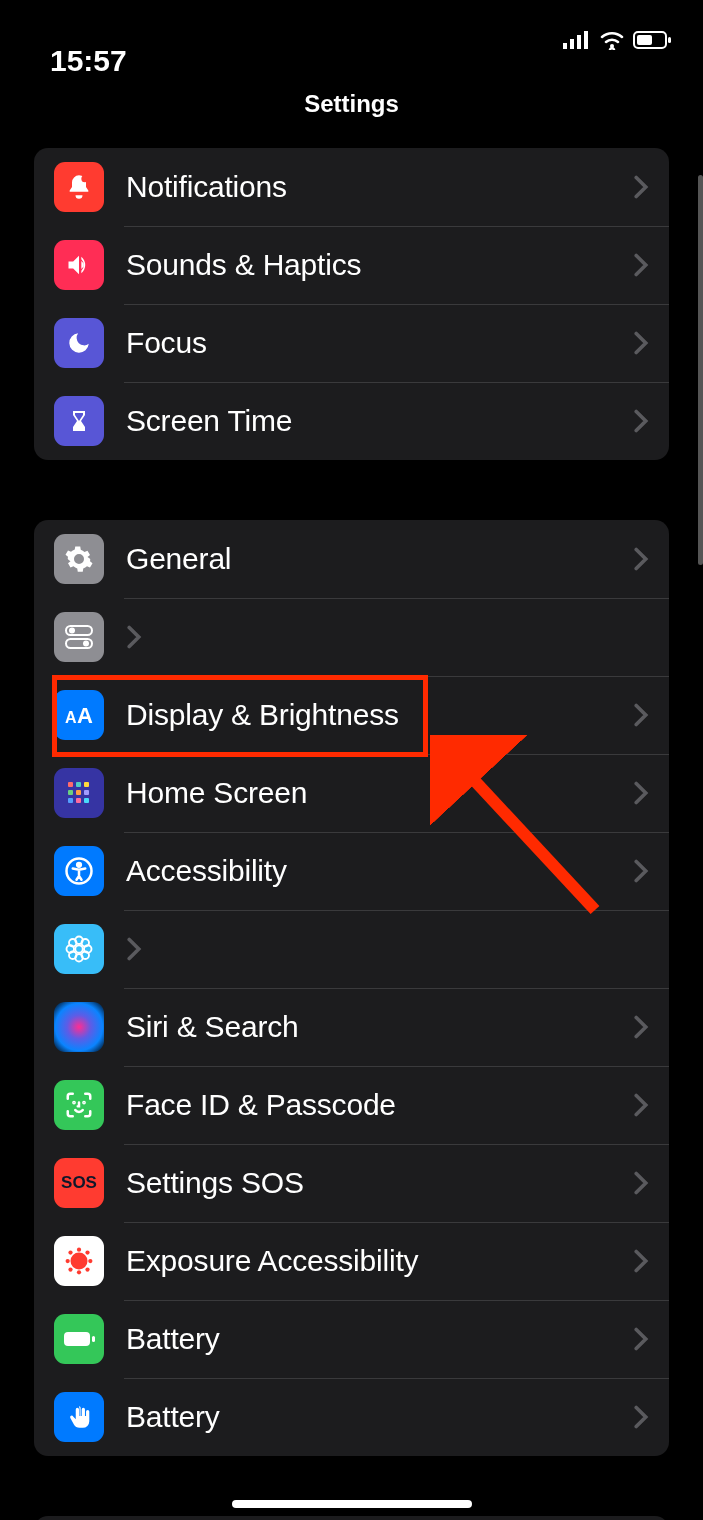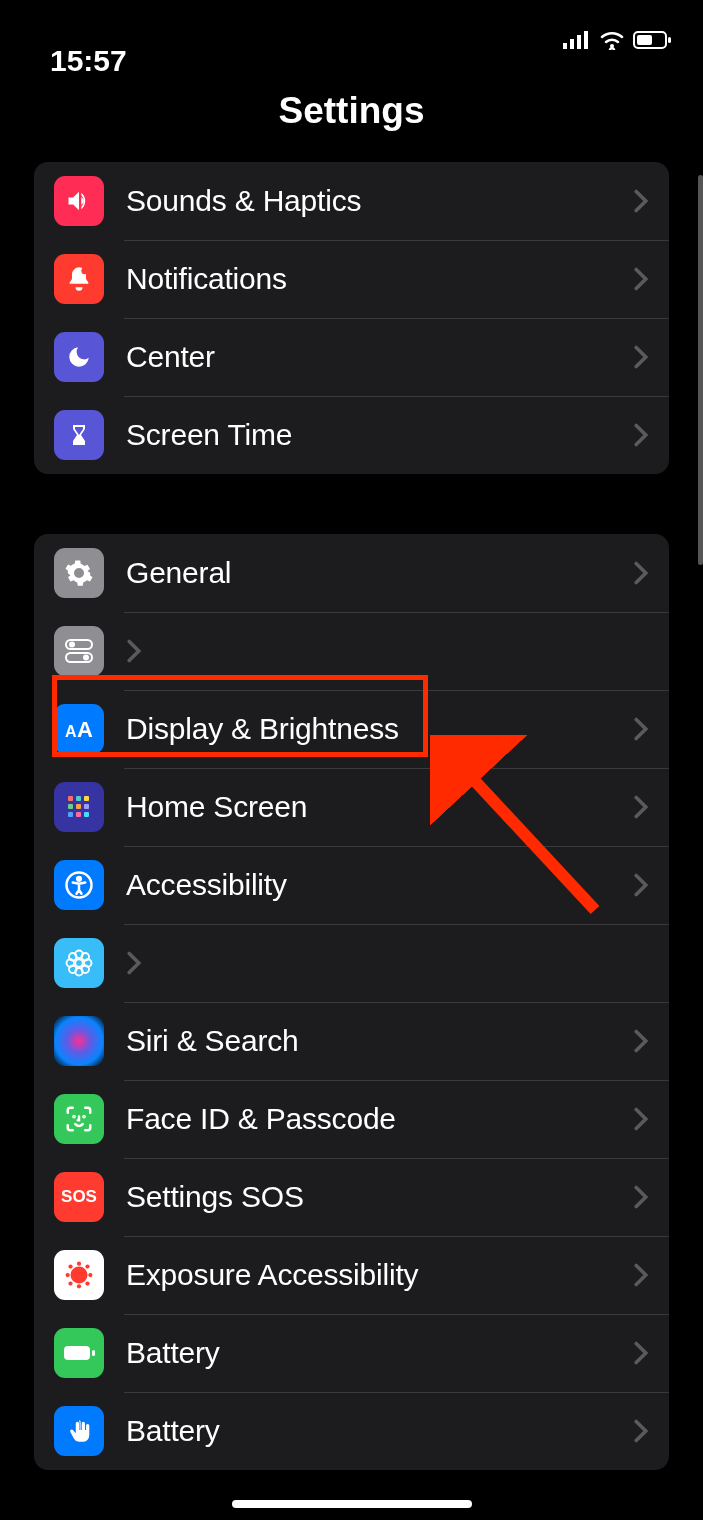--- a/index.html
+++ b/index.html
@@ -27,21 +27,21 @@
   .status-icons {
     display: flex;
     align-items: center;
     gap: 8px;
   }
   .header {
     text-align: center;
     padding: 20px 0 30px;
   }
   .header-title {
-    font-size: 37px;
+    font-size: 24px;
     font-weight: 600;
   }
   .content {
     padding: 0 34px;
   }
   .group {
     background: #1c1c1e;
     border-radius: 14px;
     overflow: hidden;
     margin-bottom: 60px;
@@ -150,49 +150,49 @@
 </div>
 
 <div class="header">
   <div class="header-title">Settings</div>
 </div>
 
 <div class="content">
 
   <div class="group">
     <div class="row">
-      <div class="icon-box" style="background:#ff2d55">
-        <svg width="28" height="28" viewBox="0 0 24 24" fill="#fff">
-            <path d="M3 9v6h4l5 5V4L7 9H3zm13 3a4 4 0 0 0-2-3.5v7a4 4 0 0 0 2-3.5zm-2-7v2a7 7 0 0 1 0 10v2a9 9 0 0 0 0-14z"></path>
-          </svg>
-      </div>
-      <div class="row-label">Sounds &amp; Haptics</div>
-      <svg class="chevron" width="16" height="24" viewBox="0 0 12 20">
-          <path d="M2 2l8 8-8 8" stroke="currentColor" stroke-width="3" fill="none" stroke-linecap="round"></path>
-        </svg>
-    </div>
-    <div class="row">
       <div class="icon-box" style="background:#ff3b30">
         <svg width="28" height="28" viewBox="0 0 24 24" fill="#fff">
             <path d="M12 2a6 6 0 0 0-6 6v4l-2 3v1h16v-1l-2-3V8a6 6 0 0 0-6-6zm0 20a3 3 0 0 0 3-3H9a3 3 0 0 0 3 3z"></path>
             <circle cx="17" cy="5" r="3" fill="#ff3b30" stroke="#fff" stroke-width="0"></circle>
           </svg>
       </div>
       <div class="row-label">Notifications</div>
       <svg class="chevron" width="16" height="24" viewBox="0 0 12 20">
           <path d="M2 2l8 8-8 8" stroke="currentColor" stroke-width="3" fill="none" stroke-linecap="round"></path>
         </svg>
     </div>
     <div class="row">
+      <div class="icon-box" style="background:#ff2d55">
+        <svg width="28" height="28" viewBox="0 0 24 24" fill="#fff">
+            <path d="M3 9v6h4l5 5V4L7 9H3zm13 3a4 4 0 0 0-2-3.5v7a4 4 0 0 0 2-3.5zm-2-7v2a7 7 0 0 1 0 10v2a9 9 0 0 0 0-14z"></path>
+          </svg>
+      </div>
+      <div class="row-label">Sounds &amp; Haptics</div>
+      <svg class="chevron" width="16" height="24" viewBox="0 0 12 20">
+          <path d="M2 2l8 8-8 8" stroke="currentColor" stroke-width="3" fill="none" stroke-linecap="round"></path>
+        </svg>
+    </div>
+    <div class="row">
       <div class="icon-box" style="background:#5856d6">
         <svg width="26" height="26" viewBox="0 0 24 24" fill="#fff">
             <path d="M21 12.8A9 9 0 1 1 11.2 3a7 7 0 0 0 9.8 9.8z"></path>
           </svg>
       </div>
-      <div class="row-label">Center</div>
+      <div class="row-label">Focus</div>
       <svg class="chevron" width="16" height="24" viewBox="0 0 12 20">
           <path d="M2 2l8 8-8 8" stroke="currentColor" stroke-width="3" fill="none" stroke-linecap="round"></path>
         </svg>
     </div>
     <div class="row">
       <div class="icon-box" style="background:#5856d6">
         <svg width="24" height="28" viewBox="0 0 24 24" fill="#fff">
             <path d="M6 2h12v4l-4 6 4 6v4H6v-4l4-6-4-6V2zm2 2v2l4 6 4-6V4H8z"></path>
           </svg>
       </div>
@@ -307,21 +307,21 @@
             <path d="M12 10v3h-1M9 16s1 1.5 3 1.5 3-1.5 3-1.5"></path>
           </svg>
       </div>
       <div class="row-label">Face ID &amp; Passcode</div>
       <svg class="chevron" width="16" height="24" viewBox="0 0 12 20">
           <path d="M2 2l8 8-8 8" stroke="currentColor" stroke-width="3" fill="none" stroke-linecap="round"></path>
         </svg>
     </div>
     <div class="row">
       <div class="icon-box" style="background:#ff3b30">
-        <div style="color:#ffffff;font-size:17px;font-weight:700;">SOS</div>
+        <div style="color:#0f172a;font-size:17px;font-weight:700;">SOS</div>
       </div>
       <div class="row-label">Settings SOS</div>
       <svg class="chevron" width="16" height="24" viewBox="0 0 12 20">
           <path d="M2 2l8 8-8 8" stroke="currentColor" stroke-width="3" fill="none" stroke-linecap="round"></path>
         </svg>
     </div>
     <div class="row">
       <div class="icon-box" style="background:#ffffff">
         <svg width="34" height="34" viewBox="0 0 24 24" fill="none">
             <circle cx="12" cy="12" r="6" fill="#ff3b30"></circle>

